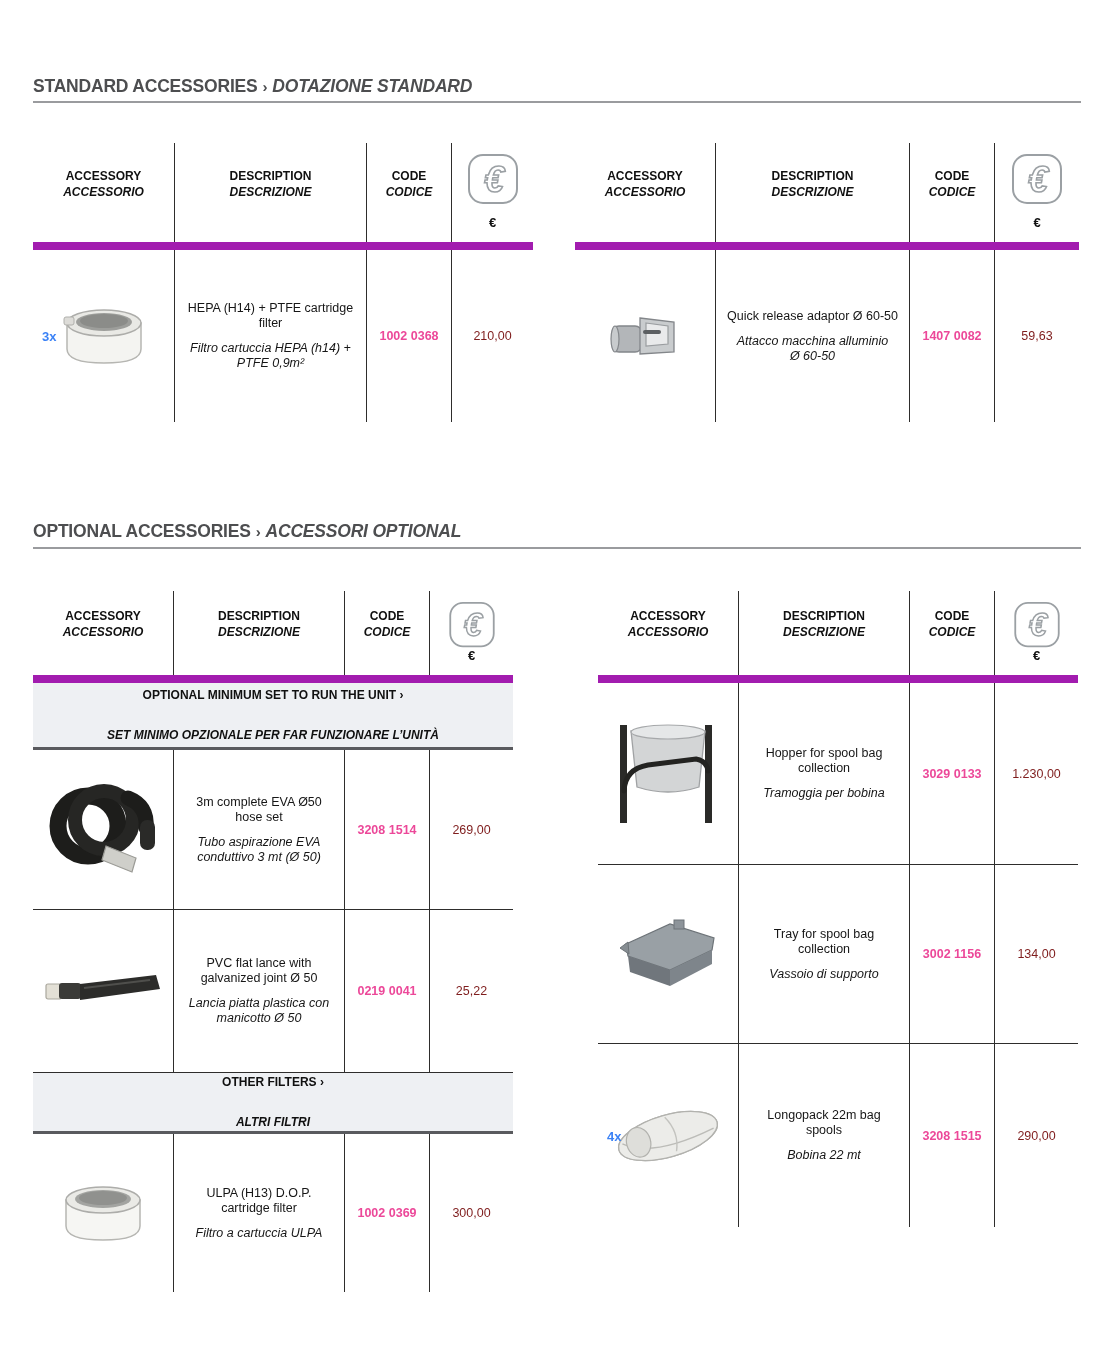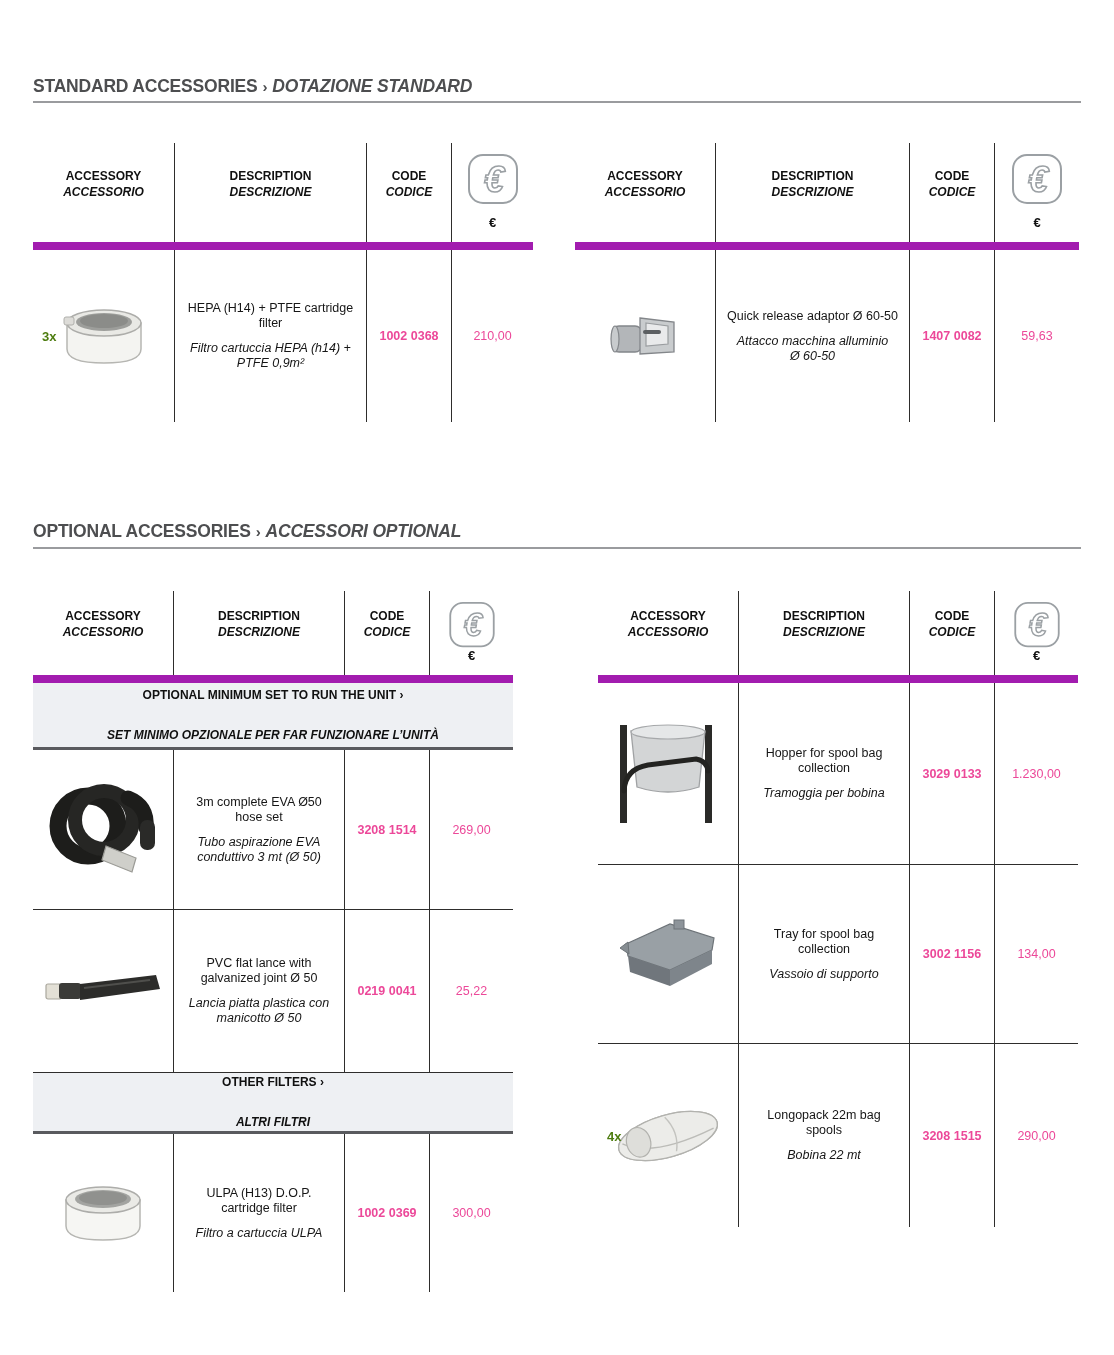--- a/index.html
+++ b/index.html
@@ -36,27 +36,27 @@
           padding:4px 10px;}
   .banner .it{font-style:italic;}
   .banner.mid{border-top:1.5px solid #2e2d2c;}
 
   .row{display:flex;box-sizing:border-box;}
   .row.sep{border-bottom:1.5px solid #2e2d2c;}
   .cell{box-sizing:border-box;display:flex;align-items:center;justify-content:center;
         text-align:center;}
   .cell-acc{position:relative;}
   .qty{position:absolute;left:9px;top:50%;transform:translateY(-50%);
-       font-weight:bold;font-size:13px;color:#4d7c0f;}
+       font-weight:bold;font-size:13px;color:#3b82f6;}
   .cell-desc{flex-direction:column;gap:10px;font-size:12.5px;line-height:1.2;
              color:#161616;padding:4px 5px;}
   .desc-en,.desc-it{white-space:pre-line;}
   .desc-it{font-style:italic;}
   .cell-code{font-weight:bold;font-size:12.5px;color:#ec4899;}
-  .cell-price{font-size:12.5px;color:#ec4899;}
+  .cell-price{font-size:12.5px;color:#7f1d1d;}
 
   .tbl-std-left {--c1:141px;--c2:192px;--c3:85px;--c4:82px;}
   .tbl-std-right{--c1:140px;--c2:194px;--c3:85px;--c4:85px;}
   .tbl-opt      {--c1:140px;--c2:171px;--c3:85px;--c4:84px;}
 
   .h172{height:172px;} .h160{height:160px;} .h162{height:162px;} .h158{height:158px;}
   .h182{height:182px;} .h179{height:179px;} .h183{height:183px;}
   .bh67{height:67px;} .bh62{height:62px;} .bh68{height:68px;}
 </style>
 </head>

